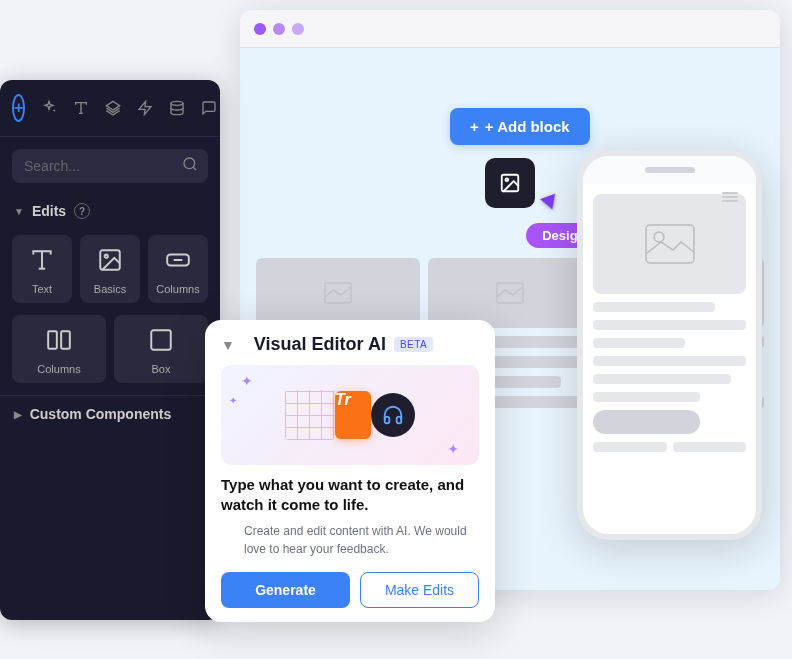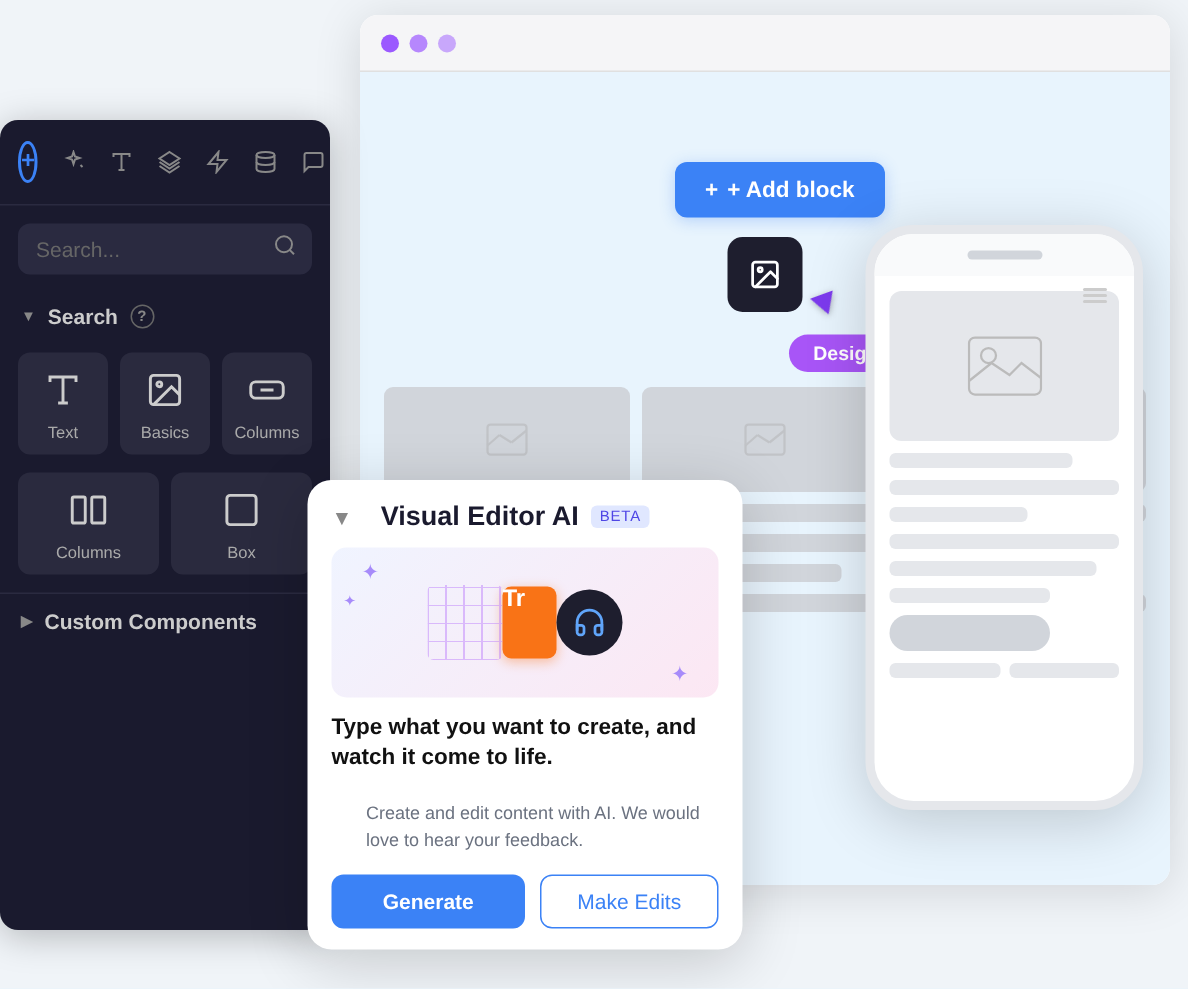--- a/index.html
+++ b/index.html
@@ -400,20 +400,21 @@
       overflow: hidden;
     }
     .ai-el-tt {
       background: #f97316;
       width: 36px; height: 48px;
       top: 20px; right: 55px;
       border-radius: 6px;
       color: #fff;
       font-weight: 900;
       font-size: 16px;
+      font-style: italic;
       box-shadow: 0 2px 8px rgba(249,115,22,0.4);
     }
     .ai-el-grid {
       background: repeating-linear-gradient(
         0deg, #c084fc 0px, #c084fc 1px, transparent 1px, transparent 12px
       ),
       repeating-linear-gradient(
         90deg, #c084fc 0px, #c084fc 1px, transparent 1px, transparent 12px
       );
       width: 50px; height: 50px;
@@ -441,21 +442,21 @@
     .ai-sparkle.s2 { bottom: 8px; right: 20px; }
     .ai-sparkle.s3 { top: 30px; left: 8px; font-size: 10px; }
 
     .ai-panel-body {
       padding: 0 16px 14px;
     }
     .ai-panel-heading {
       font-size: 15px;
       font-weight: 700;
       color: #111;
-      margin-bottom: 19px;
+      margin-bottom: 8px;
       line-height: 1.3;
     }
     .ai-panel-subtext {
       font-size: 12px;
       color: #6b7280;
       line-height: 1.5;
       margin-bottom: 14px;
       margin-left: 23px;
     }
     .ai-panel-buttons {
@@ -599,21 +600,21 @@
     <button class="search-btn">
       <svg width="16" height="16" viewBox="0 0 24 24" fill="none" stroke="currentColor" stroke-width="2">
         <circle cx="11" cy="11" r="8"></circle>
         <line x1="21" y1="21" x2="16.65" y2="16.65"></line>
       </svg>
     </button>
   </div>
 
   <div class="sidebar-section-header">
     <span class="chevron">▼</span>
-    <span>Search</span>
+    <span>Edits</span>
     <div class="help-icon">?</div>
   </div>
 
   <div class="blocks-grid">
     <div class="block-item">
       <div class="block-icon">
         <svg width="26" height="26" viewBox="0 0 24 24" fill="none" stroke="#ccc" stroke-width="1.8">
           <polyline points="4 7 4 4 20 4 20 7"></polyline>
           <line x1="9" y1="20" x2="15" y2="20"></line>
           <line x1="12" y1="4" x2="12" y2="20"></line>

